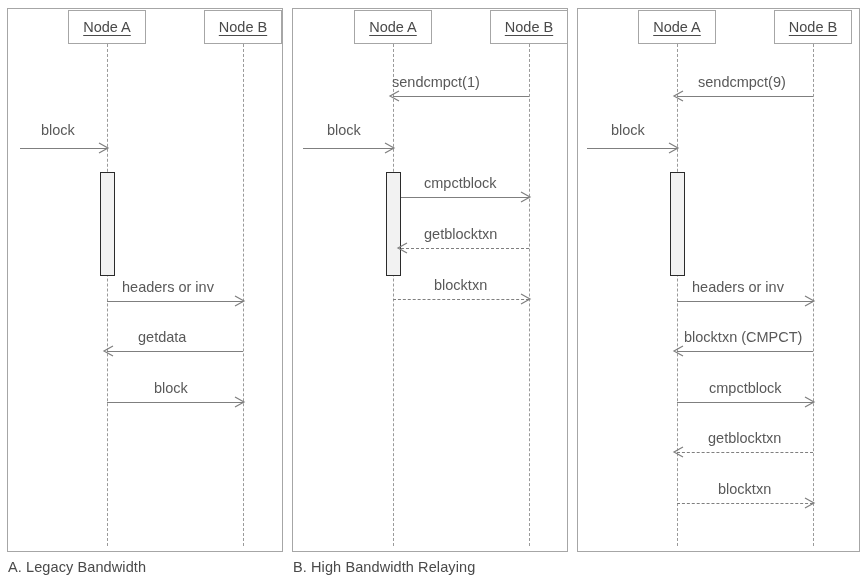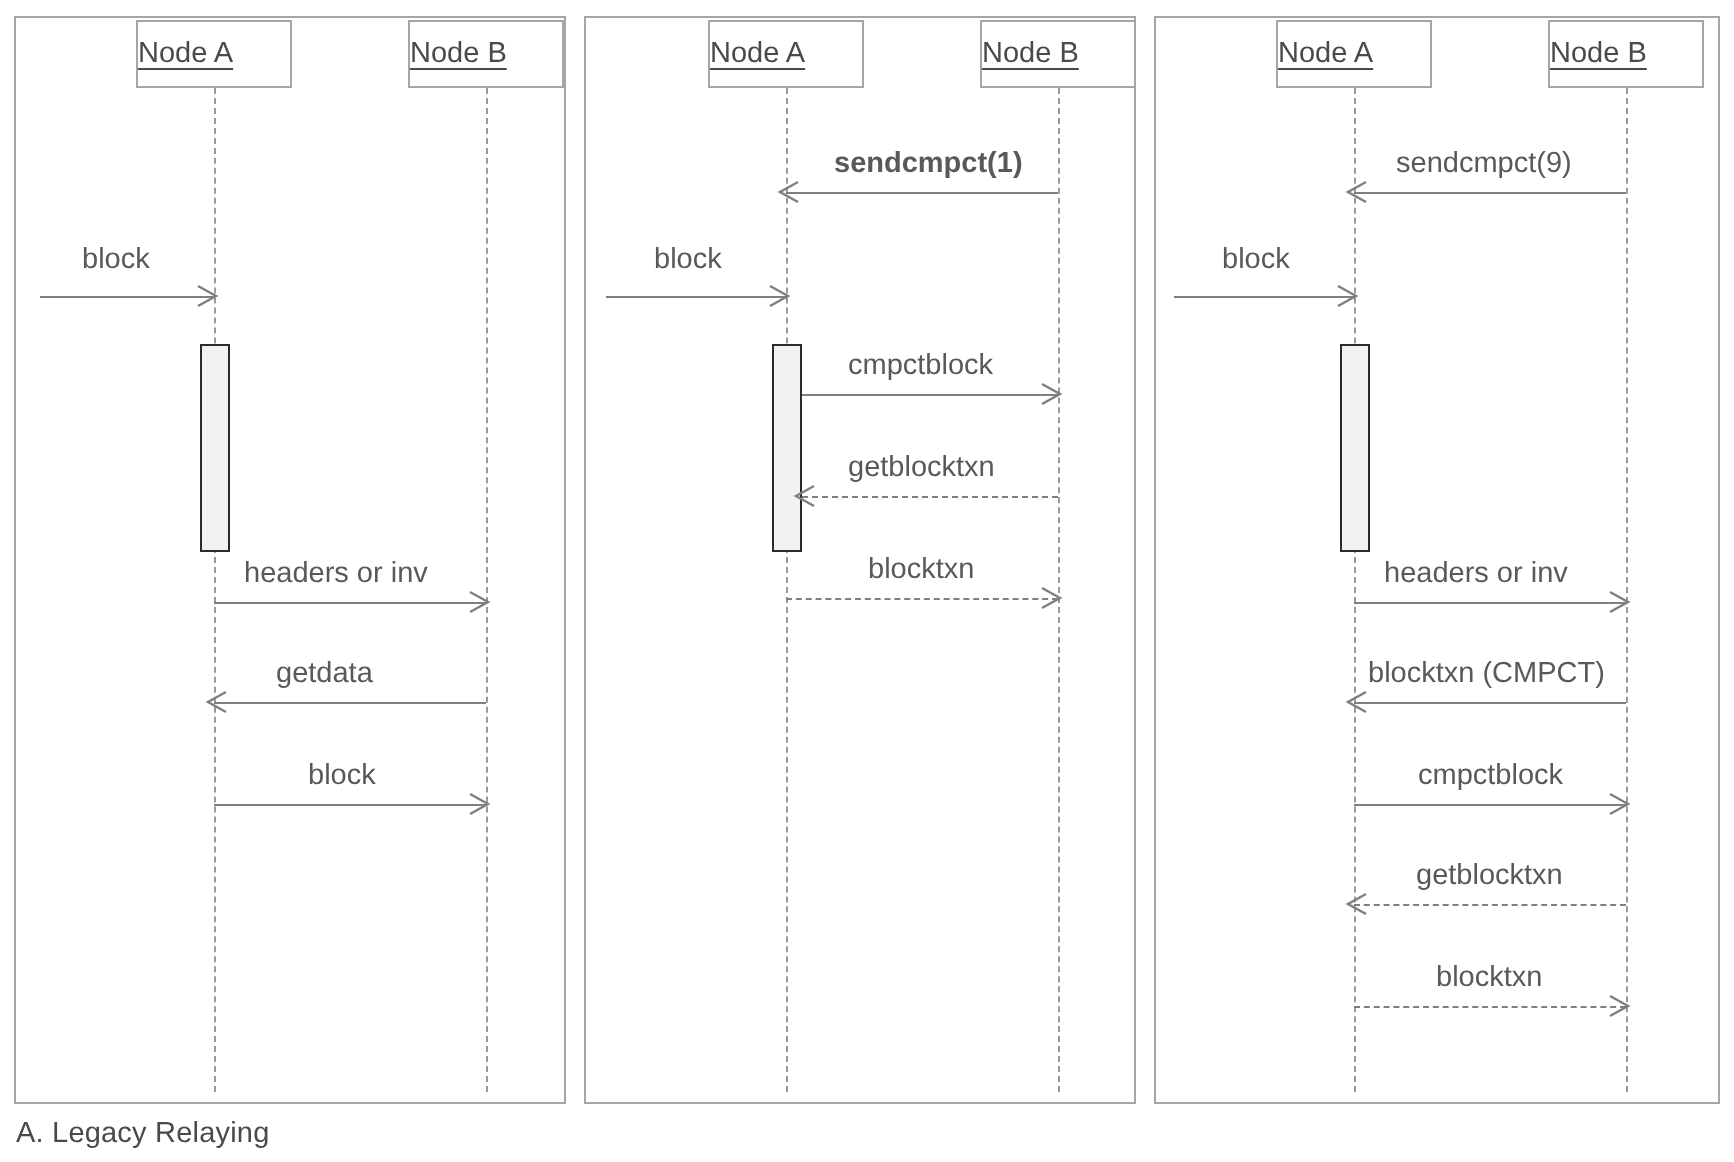--- a/index.html
+++ b/index.html
@@ -33,20 +33,21 @@
     white-space: nowrap;
     letter-spacing: 0.1px;
   }
   .node-box {
     position: absolute;
     box-sizing: border-box;
     border: 1px solid #a6a6a6;
     background: #ffffff;
     display: flex;
     align-items: center;
+    justify-content: center;
     z-index: 4;
   }
   .node-label {
     font-size: 14.5px;
     color: #4a4a4a;
     text-decoration: underline;
     text-underline-offset: 3px;
     white-space: nowrap;
   }
   .lifeline {
@@ -131,37 +132,37 @@
   </div>
 
   <div class="msg-label" style="left:154px; top:380px;">block</div>
   <div class="msg-line" style="left:107px; top:402px; width:136px;"></div>
   <div class="msg-head" style="left:235px; top:397px;">
     <svg width="11" height="11">
         <path d="M0,0 L9,5 L0,10" fill="none" stroke="#7f7f7f" stroke-width="1.2"></path>
       </svg>
   </div>
 
-  <div class="panel-caption" style="left:8px; top:559px;">A. Legacy Relaying</div>
+  <div class="panel-caption" style="left:8px; top:559px;">A. Legacy Bandwidth</div>
 
   <div class="panel" style="left:292px; top:8px; width:276px; height:544px;"></div>
 
   <div class="node-box" style="left:354px; top:10px; width:78px; height:34px;">
     <span class="node-label">Node A</span>
   </div>
   <div class="node-box" style="left:490px; top:10px; width:78px; height:34px;">
     <span class="node-label">Node B</span>
   </div>
 
   <div class="lifeline" style="left:393px; top:44px; height:502px;"></div>
   <div class="lifeline" style="left:529px; top:44px; height:502px;"></div>
 
   <div class="activation" style="left:386px; top:172px; width:15px; height:104px;"></div>
 
-  <div class="msg-label" style="left:417px; top:74px;font-weight:bold;">sendcmpct(1)</div>
+  <div class="msg-label" style="left:392px; top:74px;">sendcmpct(1)</div>
   <div class="msg-line" style="left:393px; top:96px; width:136px;"></div>
   <div class="msg-head" style="left:390px; top:91px;">
     <svg width="11" height="11">
         <path d="M9,0 L0,5 L9,10" fill="none" stroke="#7f7f7f" stroke-width="1.2"></path>
       </svg>
   </div>
 
   <div class="msg-label" style="left:327px; top:122px;">block</div>
   <div class="msg-line" style="left:303px; top:148px; width:90px;"></div>
   <div class="msg-head" style="left:385px; top:143px;">
@@ -187,20 +188,21 @@
   </div>
 
   <div class="msg-label" style="left:434px; top:277px;">blocktxn</div>
   <div class="msg-line dashed" style="left:393px; top:299px; width:136px;"></div>
   <div class="msg-head" style="left:521px; top:294px;">
     <svg width="11" height="11">
         <path d="M0,0 L9,5 L0,10" fill="none" stroke="#7f7f7f" stroke-width="1.2"></path>
       </svg>
   </div>
 
+  <div class="panel-caption" style="left:293px; top:559px;">B. High Bandwidth Relaying</div>
 
   <div class="panel" style="left:577px; top:8px; width:283px; height:544px;"></div>
 
   <div class="node-box" style="left:638px; top:10px; width:78px; height:34px;">
     <span class="node-label">Node A</span>
   </div>
   <div class="node-box" style="left:774px; top:10px; width:78px; height:34px;">
     <span class="node-label">Node B</span>
   </div>
 

